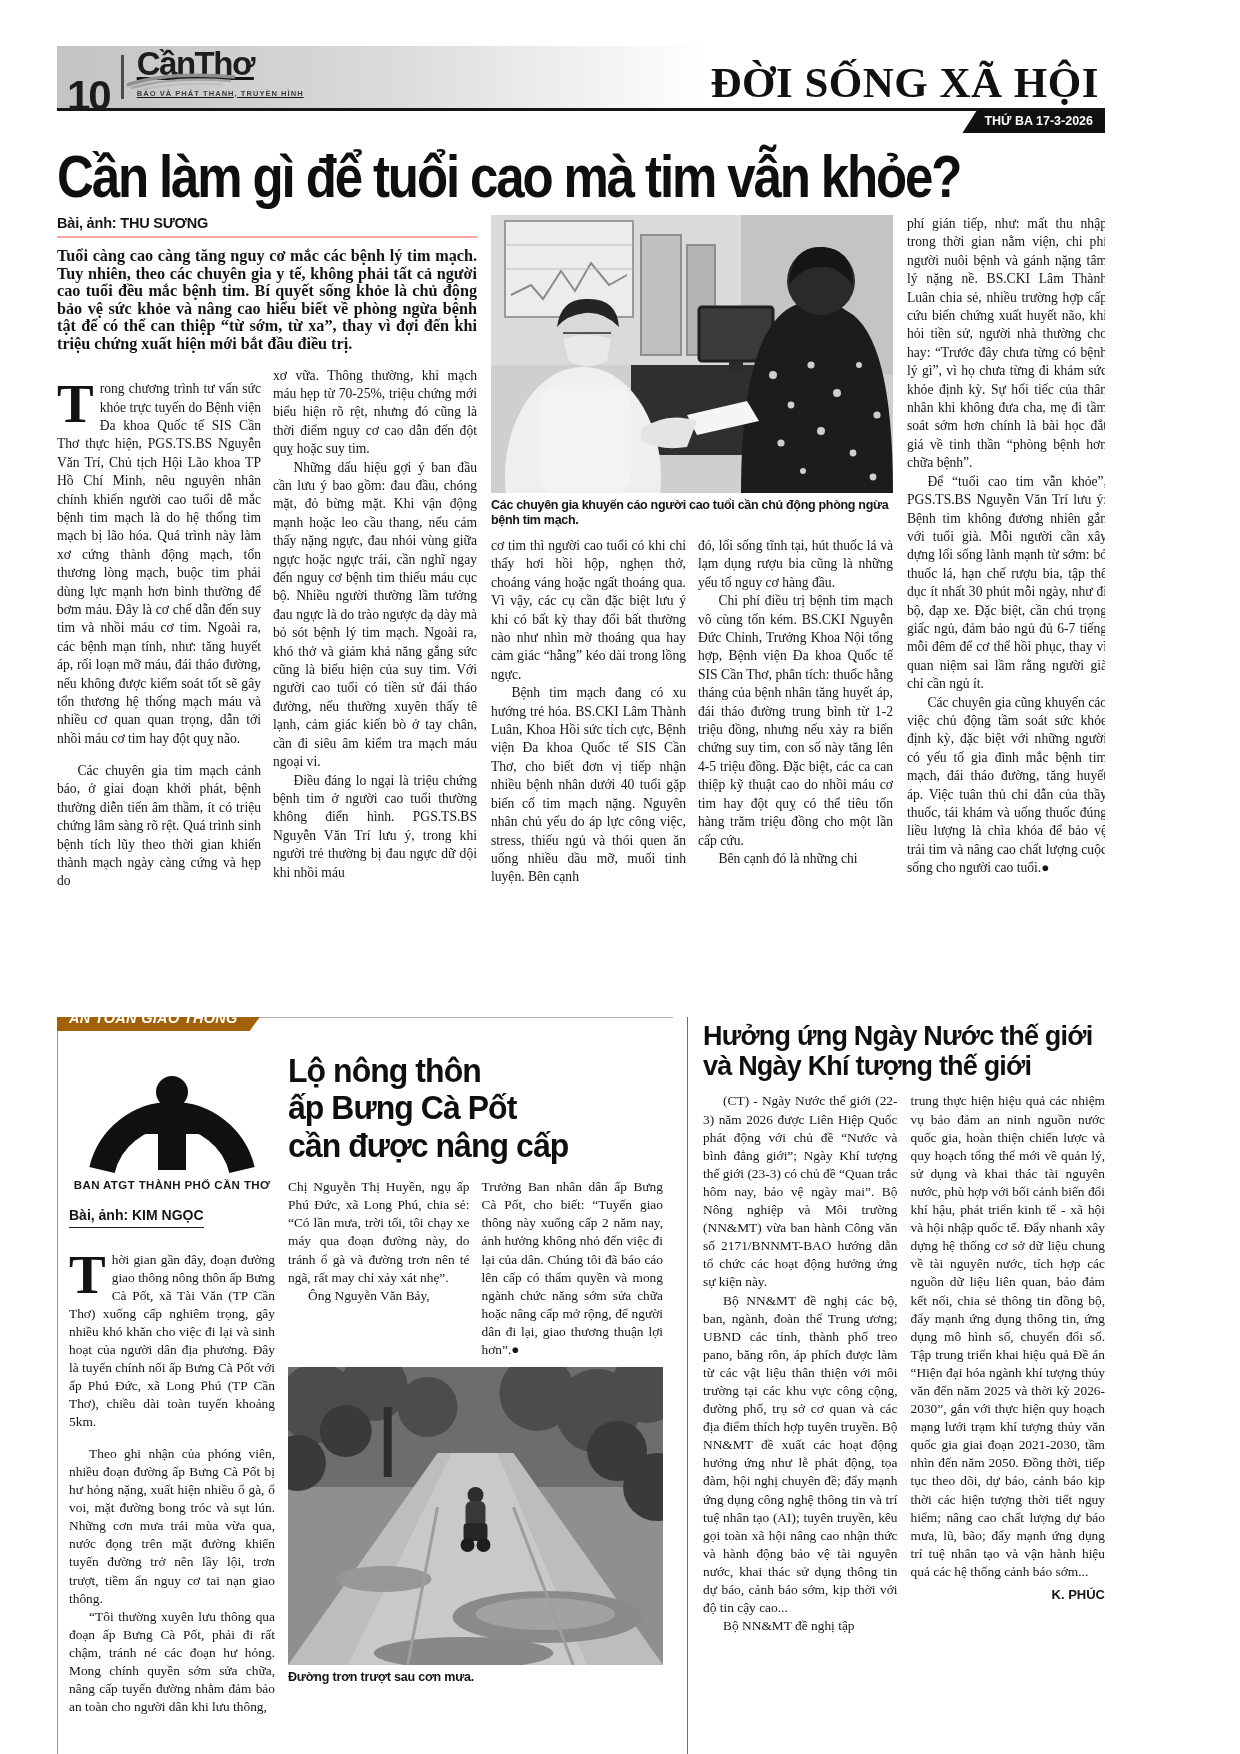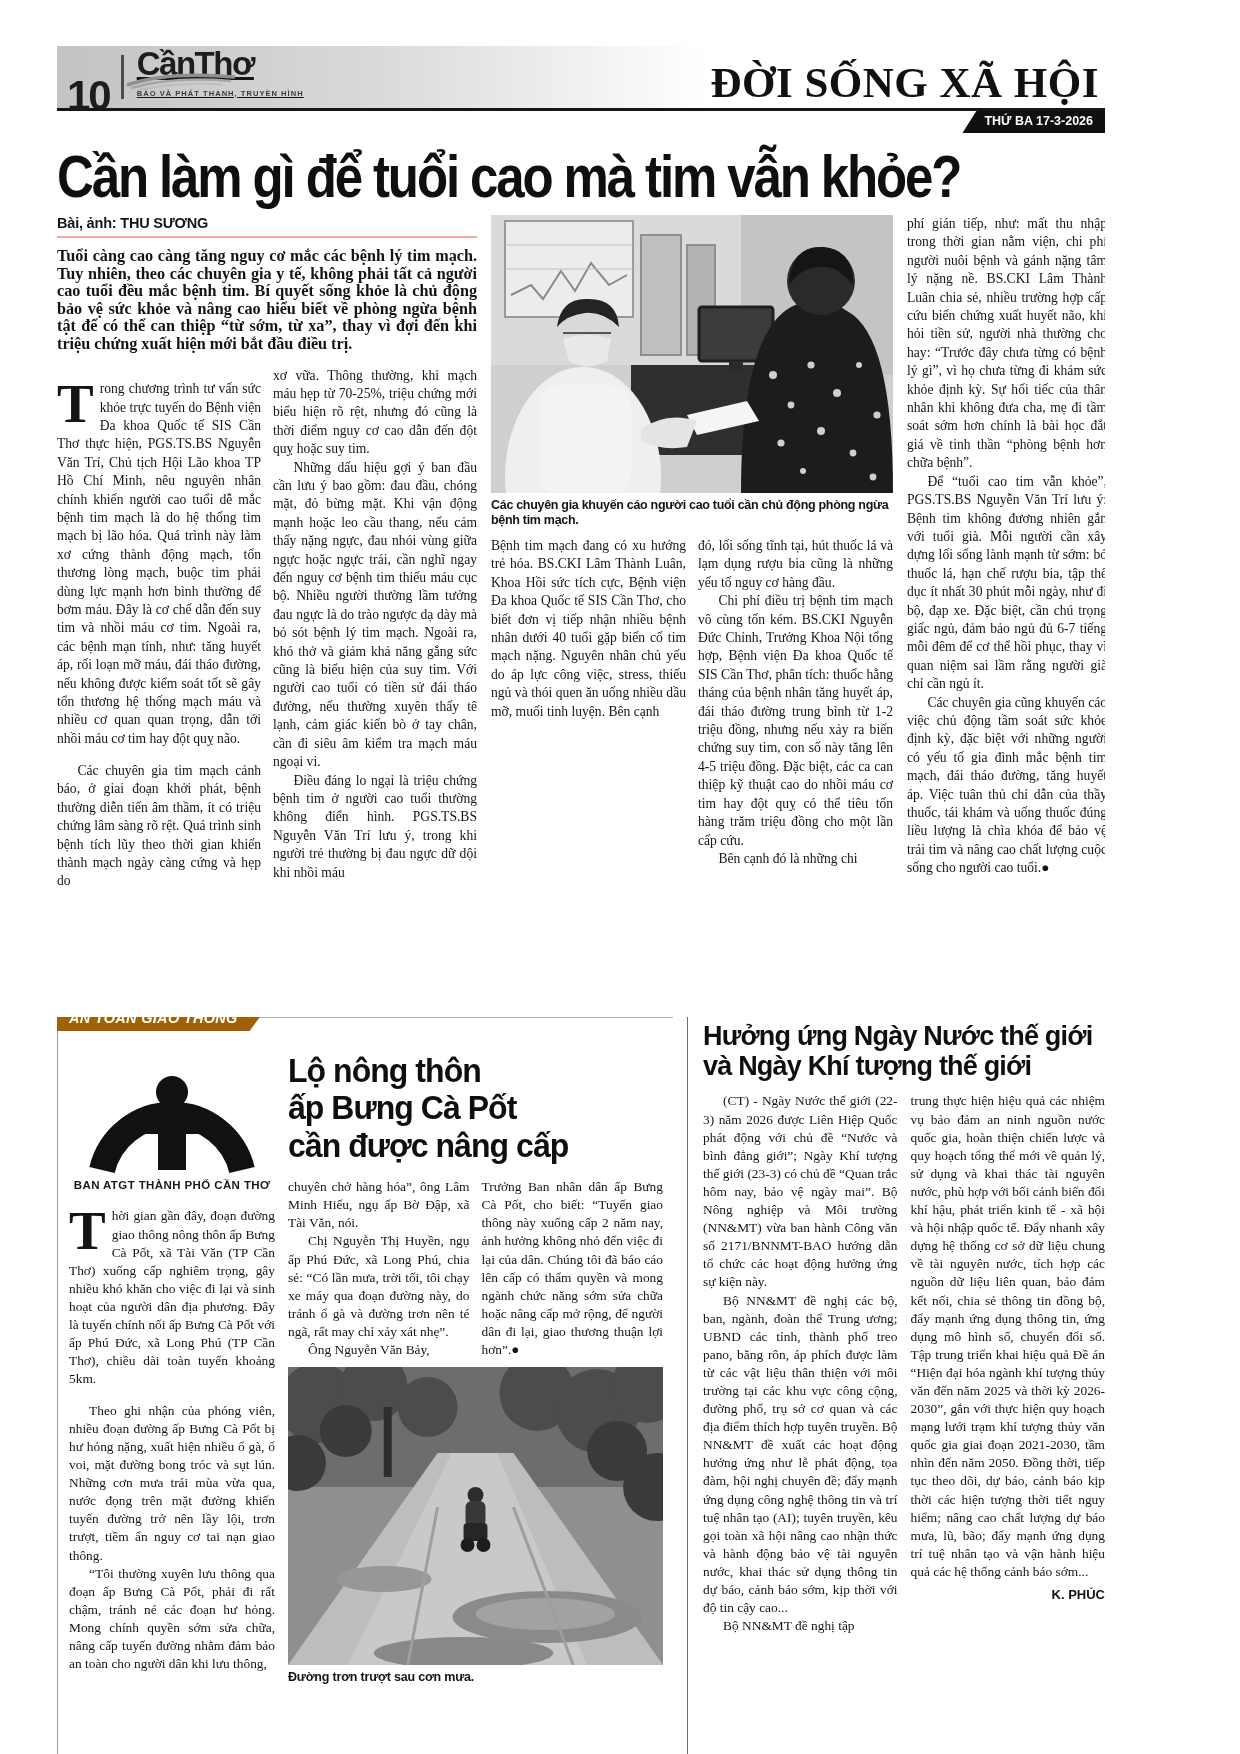--- a/index.html
+++ b/index.html
@@ -157,20 +157,21 @@
               <circle cx="386" cy="200" r="3.6"></circle>
             <circle cx="312" cy="256" r="3"></circle>
               <circle cx="382" cy="262" r="3.4"></circle>
           </g>
           <path d="M196,200 L256,186 L268,206 L206,220 Z" fill="#f5f5f5"></path>
           <path d="M150,214 Q176,196 206,206 L196,232 Q170,236 150,226 Z" fill="#e4e4e4"></path>
         </svg>
         <div class="photo-caption">Các chuyên gia khuyến cáo người cao tuổi cần chủ động phòng ngừa bệnh tim mạch.</div>
         <div class="two-col">
           <div class="col paras">
+              <p>cơ tim thì người cao tuổi có khi chỉ thấy hơi hồi hộp, nghẹn thở, choáng váng hoặc ngất thoáng qua. Vì vậy, các cụ cần đặc biệt lưu ý khi có bất kỳ thay đổi bất thường nào như nhìn mờ thoáng qua hay cảm giác “hẫng” kéo dài trong lồng ngực.</p>
               <p>Bệnh tim mạch đang có xu hướng trẻ hóa. BS.CKI Lâm Thành Luân, Khoa Hồi sức tích cực, Bệnh viện Đa khoa Quốc tế SIS Cần Thơ, cho biết đơn vị tiếp nhận nhiều bệnh nhân dưới 40 tuổi gặp biến cố tim mạch nặng. Nguyên nhân chủ yếu do áp lực công việc, stress, thiếu ngủ và thói quen ăn uống nhiều dầu mỡ, muối tinh luyện. Bên cạnh</p>
             </div>
           <div class="col paras">
               <p>đó, lối sống tĩnh tại, hút thuốc lá và lạm dụng rượu bia cũng là những yếu tố nguy cơ hàng đầu.</p>
               <p>Chi phí điều trị bệnh tim mạch vô cùng tốn kém. BS.CKI Nguyễn Đức Chỉnh, Trưởng Khoa Nội tổng hợp, Bệnh viện Đa khoa Quốc tế SIS Cần Thơ, phân tích: thuốc hằng tháng của bệnh nhân tăng huyết áp, đái tháo đường trung bình từ 1-2 triệu đồng, nhưng nếu xảy ra biến chứng suy tim, con số này tăng lên 4-5 triệu đồng. Đặc biệt, các ca can thiệp kỹ thuật cao do nhồi máu cơ tim hay đột quỵ có thể tiêu tốn hàng trăm triệu đồng cho một lần cấp cứu.</p>
               <p>Bên cạnh đó là những chi</p>
             </div>
         </div>
       </div>
 
@@ -187,35 +188,35 @@
         <div class="kicker">AN TOÀN GIAO THÔNG</div>
         <div class="traffic-body">
           <div class="t-left">
             <svg class="atgt-logo" width="168" height="116" viewBox="0 0 168 116">
               <path d="M14,112 A72,72 0 0 1 154,112" stroke="#111" stroke-width="26" fill="none"></path>
               <circle cx="84" cy="34" r="16" fill="#111"></circle>
               <rect x="40" y="58" width="88" height="18" fill="#111"></rect>
               <rect x="70" y="58" width="28" height="54" fill="#111"></rect>
             </svg>
             <div class="atgt-name">BAN ATGT THÀNH PHỐ CẦN THƠ</div>
+            <div><span class="t-byline">Bài, ảnh: KIM NGỌC</span></div>
             <p class="para"><span class="dropcap">T</span><span>hời gian gần đây, đoạn đường giao thông nông thôn ấp Bưng Cà Pốt, xã Tài Văn (TP Cần Thơ) xuống cấp nghiêm trọng, gây nhiều khó khăn cho việc đi lại và sinh hoạt của người dân địa phương. Đây là tuyến chính nối ấp Bưng Cà Pốt với ấp Phú Đức, xã Long Phú (TP Cần Thơ), chiều dài toàn tuyến khoảng 5km.</span></p>
             <div class="paras indent-first">
                 <p>Theo ghi nhận của phóng viên, nhiều đoạn đường ấp Bưng Cà Pốt bị hư hỏng nặng, xuất hiện nhiều ổ gà, ổ voi, mặt đường bong tróc và sụt lún. Những cơn mưa trái mùa vừa qua, nước đọng trên mặt đường khiến tuyến đường trở nên lầy lội, trơn trượt, tiềm ẩn nguy cơ tai nạn giao thông.</p>
                 <p>“Tôi thường xuyên lưu thông qua đoạn ấp Bưng Cà Pốt, phải đi rất chậm, tránh né các đoạn hư hỏng. Mong chính quyền sớm sửa chữa, nâng cấp tuyến đường nhằm đảm bảo an toàn cho người dân khi lưu thông,</p>
               </div>
           </div>
           <div class="t-right">
             <div class="t-headline">
                 <p>Lộ nông thôn</p>
                 <p>ấp Bưng Cà Pốt</p>
                 <p>cần được nâng cấp</p>
               </div>
             <div class="t-cols">
               <div class="t-col paras">
-                  <p>chuyên chở hàng hóa”, ông Lâm Minh Hiếu, ngụ ấp Bờ Đập, xã Tài Văn, nói.</p>
                   <p>Chị Nguyễn Thị Huyền, ngụ ấp Phú Đức, xã Long Phú, chia sẻ: “Có lần mưa, trời tối, tôi chạy xe máy qua đoạn đường này, do tránh ổ gà và đường trơn nên té ngã, rất may chỉ xảy xát nhẹ”.</p>
                   <p>Ông Nguyễn Văn Bảy,</p>
                 </div>
               <div class="t-col paras">
                   <p>Trưởng Ban nhân dân ấp Bưng Cà Pốt, cho biết: “Tuyến giao thông này xuống cấp 2 năm nay, ảnh hưởng không nhỏ đến việc đi lại của dân. Chúng tôi đã báo cáo lên cấp có thẩm quyền và mong ngành chức năng sớm sửa chữa hoặc nâng cấp mở rộng, để người dân đi lại, giao thương thuận lợi hơn”.●</p>
                 </div>
             </div>
             <svg class="photo-road" viewBox="0 0 376 298" preserveAspectRatio="none">
               <rect width="376" height="298" fill="#8f8f8f"></rect>
               <rect width="376" height="120" fill="#6d6d6d"></rect>

